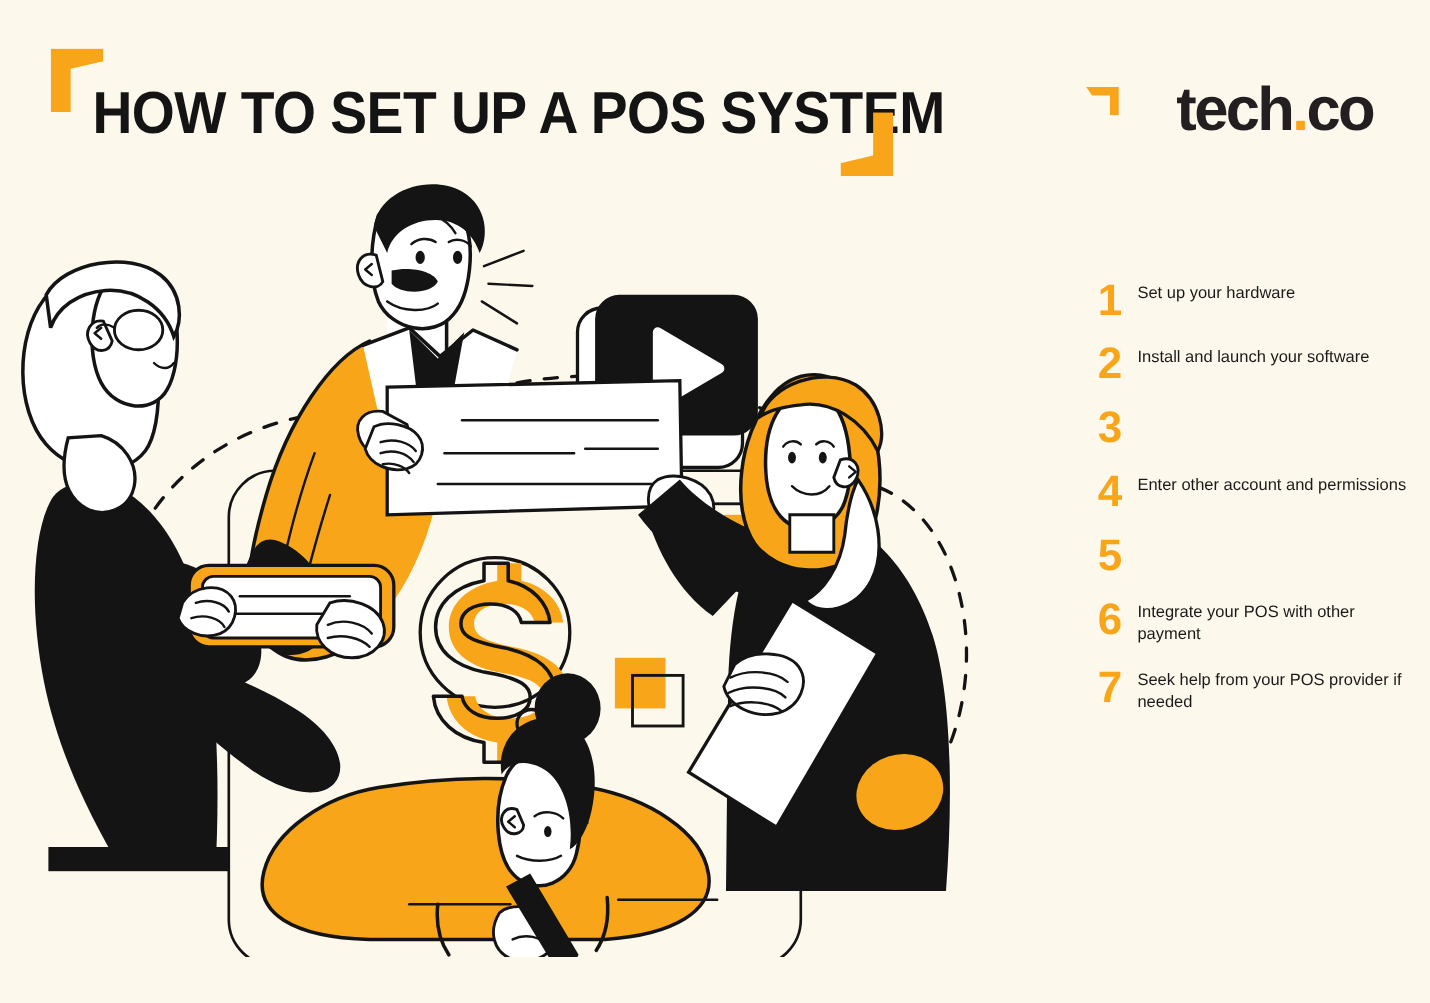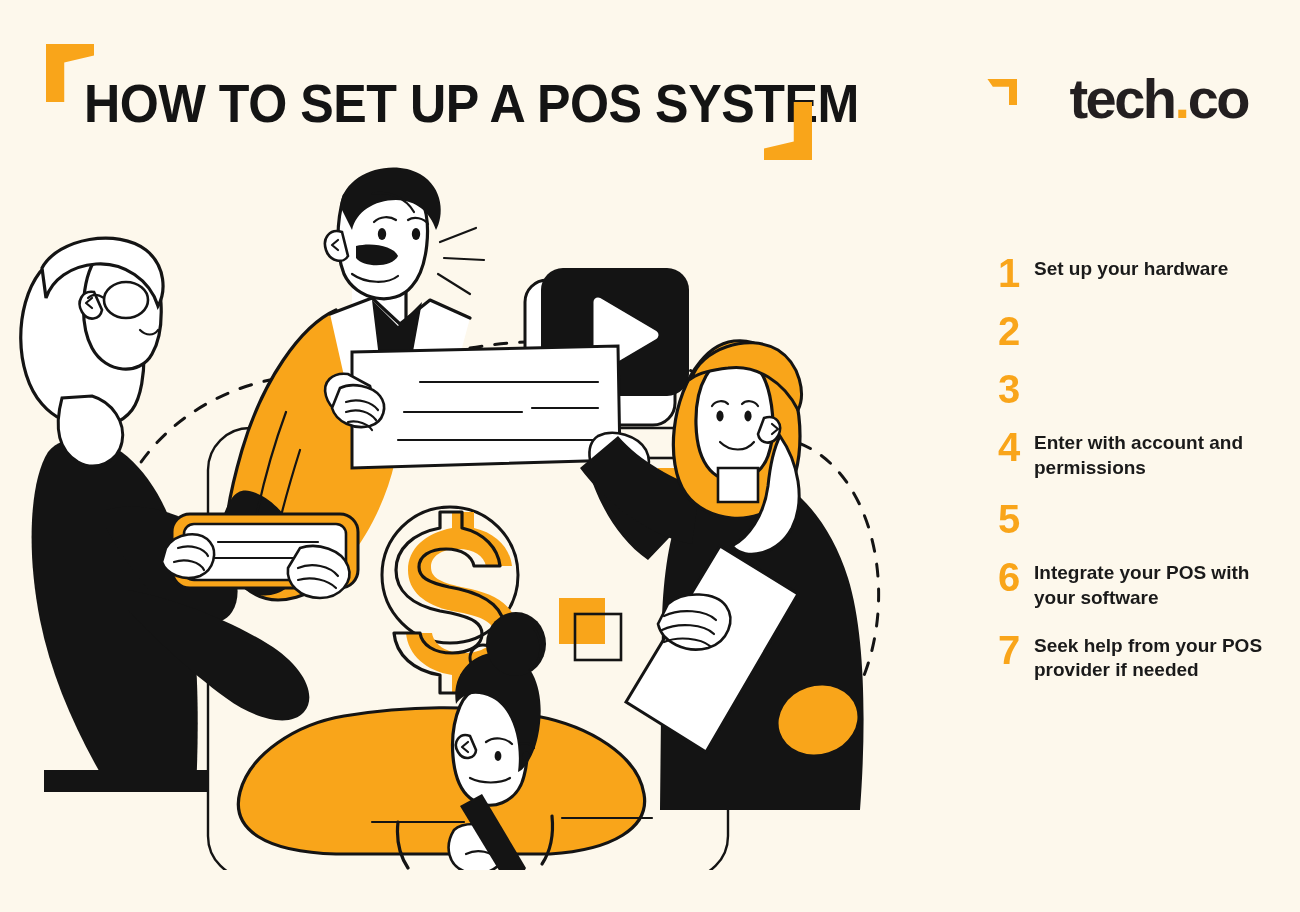--- a/index.html
+++ b/index.html
@@ -103,22 +103,22 @@
   .step-num {
     width: 36px;
     flex: 0 0 36px;
     font-size: 40px;
     font-weight: 700;
     line-height: 0.95;
     color: #F9A51A;
     text-align: left;
   }
   .step-text {
-    font-size: 19px;
-    font-weight: 700;
+    font-size: 15px;
+    font-weight: 400;
     line-height: 1.3;
     color: #1A1A1A;
     padding-top: 3px;
     max-width: 252px;
   }
 
   
   .illustration {
     position: absolute;
     left: 0;
@@ -406,34 +406,35 @@
     </svg>
   </div>
 
   <ol class="steps">
     <li class="step">
       <span class="step-num">1</span>
       <span class="step-text">Set up your hardware</span>
     </li>
     <li class="step">
       <span class="step-num">2</span>
+      <span class="step-text">Install and launch your software</span>
     </li>
     <li class="step">
       <span class="step-num">3</span>
     </li>
     <li class="step">
       <span class="step-num">4</span>
-      <span class="step-text">Enter with account and permissions</span>
+      <span class="step-text">Enter other account and permissions</span>
     </li>
     <li class="step">
       <span class="step-num">5</span>
     </li>
     <li class="step">
       <span class="step-num">6</span>
-      <span class="step-text">Integrate your POS with your software</span>
+      <span class="step-text">Integrate your POS with other payment</span>
     </li>
     <li class="step">
       <span class="step-num">7</span>
       <span class="step-text">Seek help from your POS provider if needed</span>
     </li>
   </ol>
 
 </div>
 
 </body></html>

